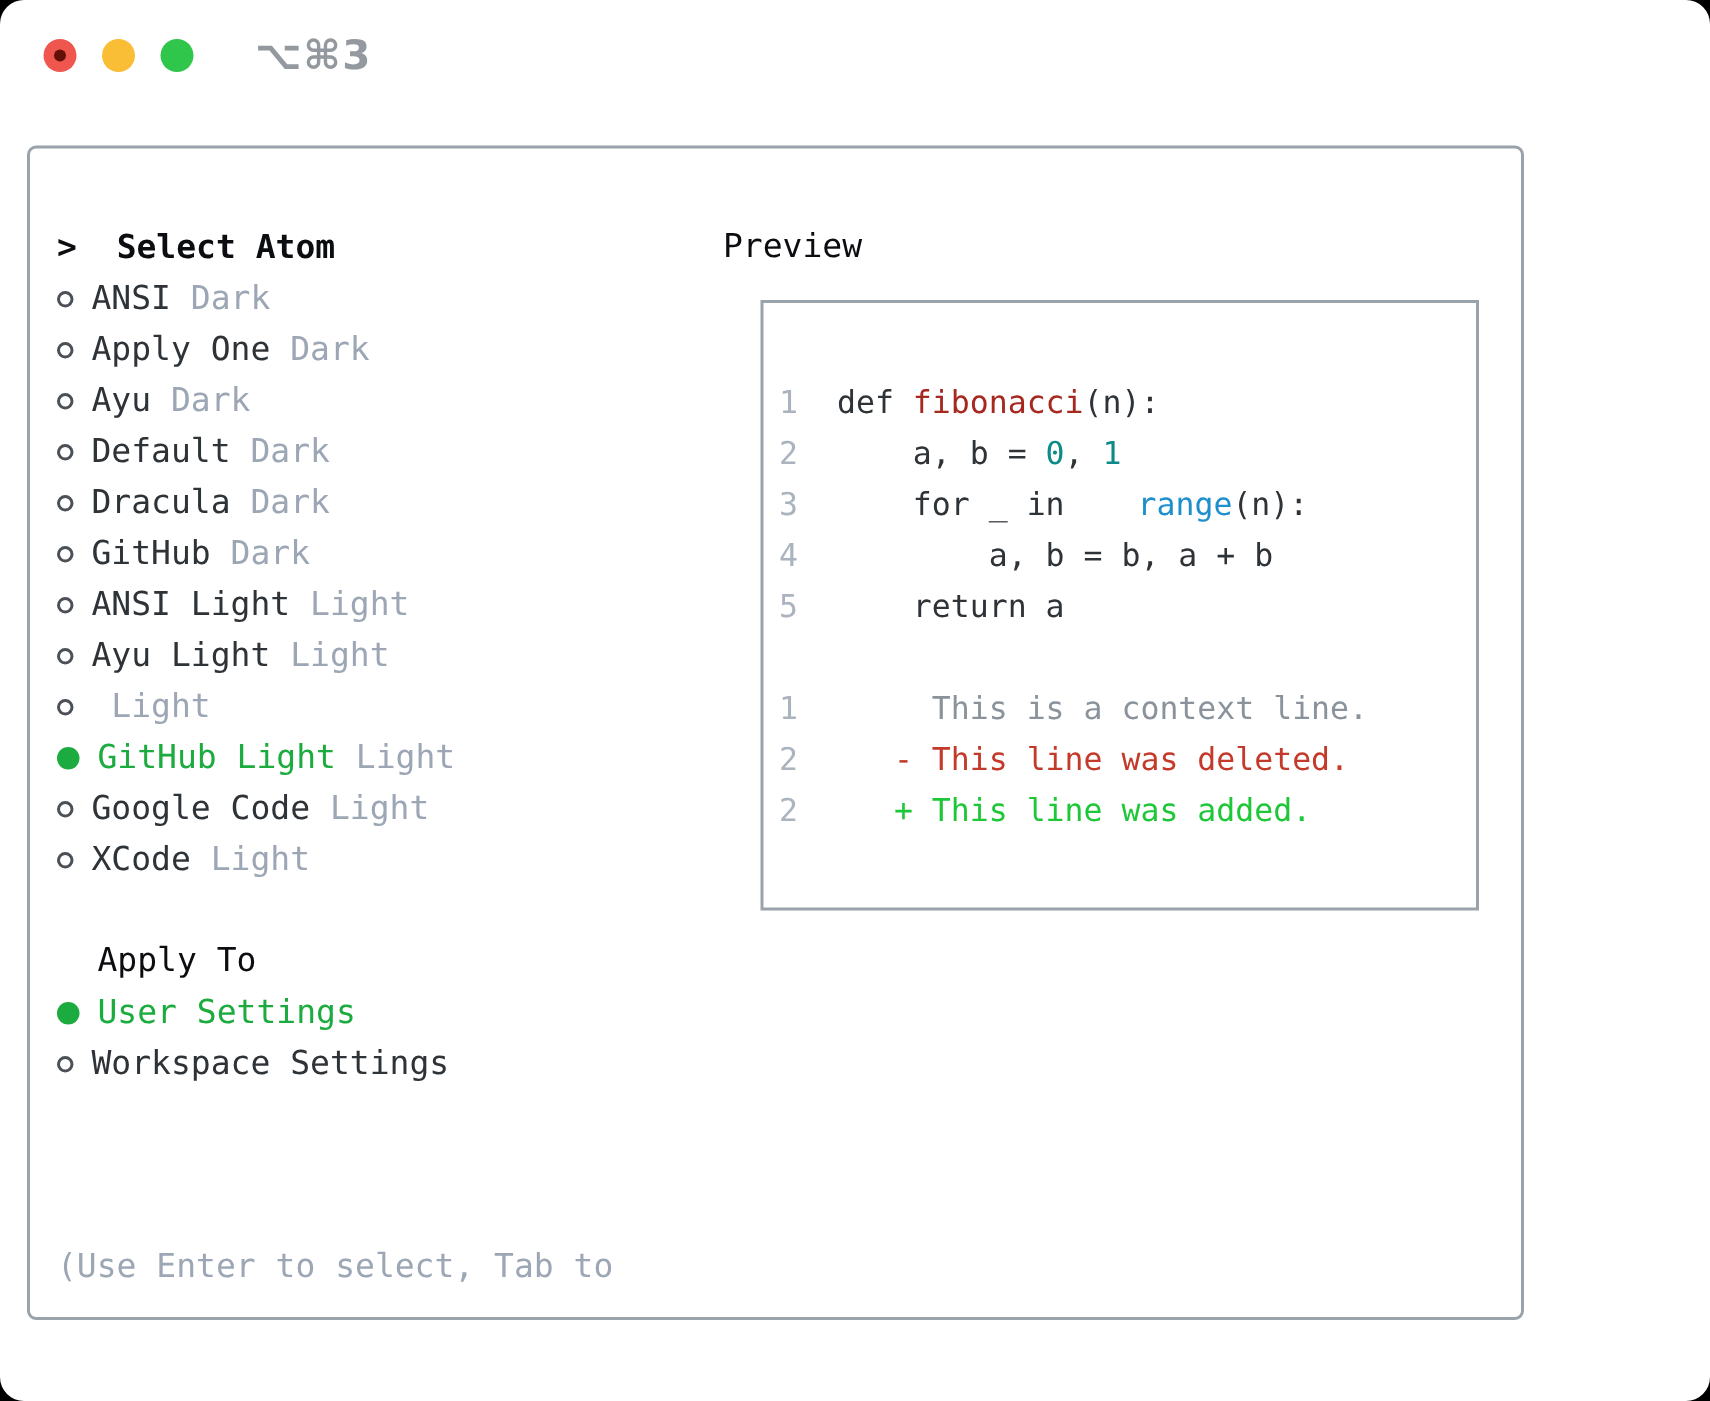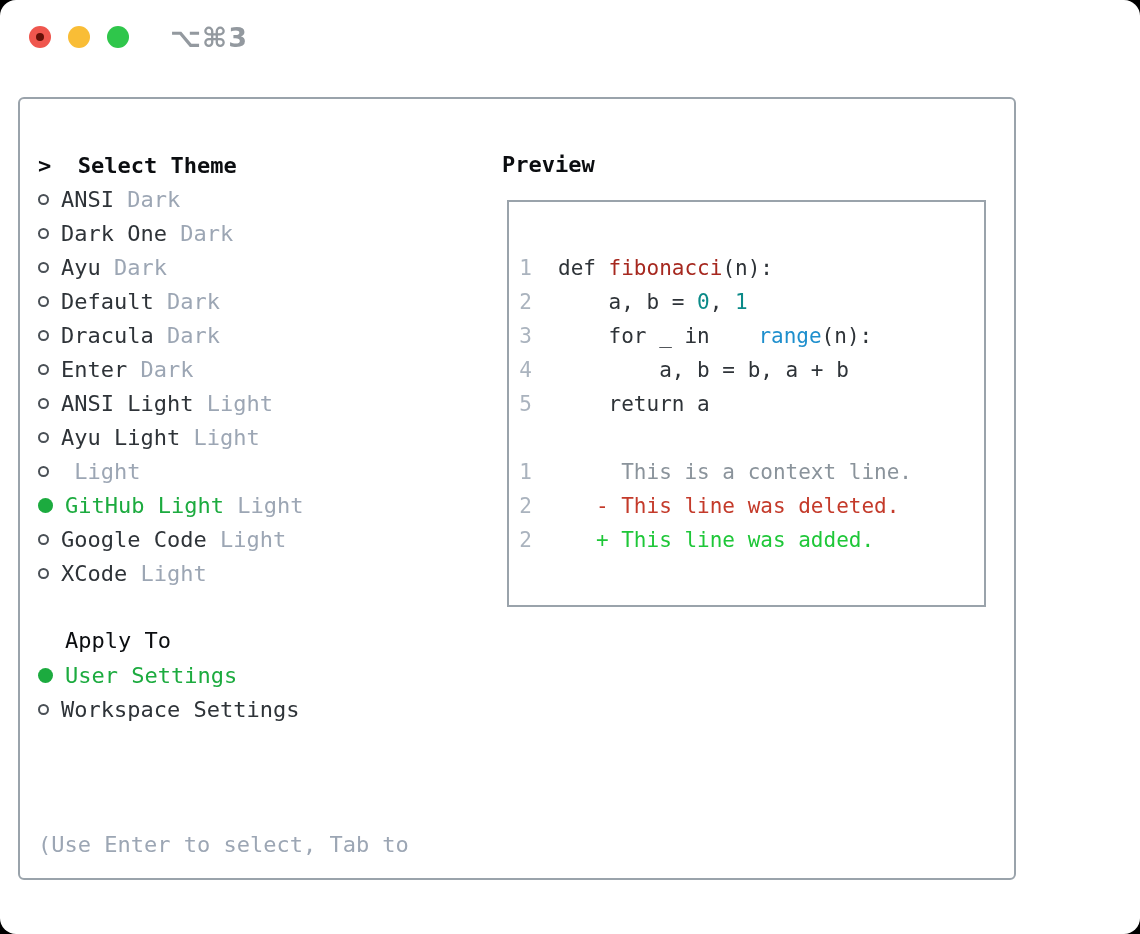--- a/index.html
+++ b/index.html
@@ -33,22 +33,22 @@
   .radio{width:11px;height:11px;border:2px solid #4a5056;border-radius:50%;margin-right:12px;flex:0 0 auto;}
   .radio.on{width:15px;height:15px;border:none;background:var(--accent-green);}
   .theme-row.selected .tname{color:var(--accent-green);}
   .variant{color:var(--muted);}
   .apply-title{font-weight:normal;color:var(--heading);height:34px;line-height:34px;
     margin-top:34px;padding-left:27px;}
   .apply-row .alabel{color:var(--text-main);}
   .apply-row.selected .alabel{color:var(--accent-green);}
   .hint{margin-top:34px;color:var(--muted);line-height:34px;white-space:pre;}
   
-  .preview-title{position:absolute;left:482px;top:49px;height:34px;line-height:34px;
-    font-size:22px;font-weight:bold;color:var(--heading);}
+  .preview-title{position:absolute;left:462px;top:49px;height:34px;line-height:34px;
+    font-size:22px;font-weight:normal;color:var(--heading);}
   .preview-box{position:absolute;left:487px;top:101px;width:479px;height:407px;
     border:2px solid var(--border-gray);background:#fff;padding:49px 0 0 10px;overflow:hidden;}
   .code-row{display:flex;height:34px;line-height:34px;font-size:21px;white-space:pre;}
   .gutter{width:13px;text-align:right;color:var(--line-num);margin-right:26px;flex:0 0 auto;}
   .seg-plain{color:var(--text-main);}
   .seg-func{color:var(--syntax-func);text-align:right;}
   .seg-num{color:var(--syntax-num);}
   .seg-builtin{color:var(--syntax-builtin);margin-left:36px;}
   .seg-context{color:var(--context-gray);}
   .seg-deleted{color:var(--diff-deleted);}
@@ -65,30 +65,30 @@
       </span>
     <span class="light yellow"></span>
     <span class="light green"></span>
     <span class="shortcut">⌥⌘3</span>
   </div>
 
   <div class="panel">
 
     <div class="col-left">
       <div class="row">
-        <span class="prompt">&gt;</span><span class="prompt">&nbsp;&nbsp;</span><span class="list-title">Select Theme</span>
+        <span class="prompt">&gt;</span><span class="prompt">&nbsp;&nbsp;</span><span class="list-title">Select Atom</span>
       </div>
 
       <div id="theme-list">
           <div class="row theme-row"><span class="radio"></span><span class="tname">ANSI</span><span class="variant">&nbsp;Dark</span></div>
-          <div class="row theme-row"><span class="radio"></span><span class="tname">Dark One</span><span class="variant">&nbsp;Dark</span></div>
+          <div class="row theme-row"><span class="radio"></span><span class="tname">Apply One</span><span class="variant">&nbsp;Dark</span></div>
           <div class="row theme-row"><span class="radio"></span><span class="tname">Ayu</span><span class="variant">&nbsp;Dark</span></div>
           <div class="row theme-row"><span class="radio"></span><span class="tname">Default</span><span class="variant">&nbsp;Dark</span></div>
           <div class="row theme-row"><span class="radio"></span><span class="tname">Dracula</span><span class="variant">&nbsp;Dark</span></div>
-          <div class="row theme-row"><span class="radio"></span><span class="tname">Enter</span><span class="variant">&nbsp;Dark</span></div>
+          <div class="row theme-row"><span class="radio"></span><span class="tname">GitHub</span><span class="variant">&nbsp;Dark</span></div>
           <div class="row theme-row"><span class="radio"></span><span class="tname">ANSI Light</span><span class="variant">&nbsp;Light</span></div>
           <div class="row theme-row"><span class="radio"></span><span class="tname">Ayu Light</span><span class="variant">&nbsp;Light</span></div>
           <div class="row theme-row"><span class="radio"></span><span class="variant">&nbsp;Light</span></div>
           <div class="row theme-row selected"><span class="radio on"></span><span class="tname">GitHub Light</span><span class="variant">&nbsp;Light</span></div>
           <div class="row theme-row"><span class="radio"></span><span class="tname">Google Code</span><span class="variant">&nbsp;Light</span></div>
           <div class="row theme-row"><span class="radio"></span><span class="tname">XCode</span><span class="variant">&nbsp;Light</span></div>
         </div>
 
       <div class="apply-title">Apply To</div>
       <div id="apply-list">

